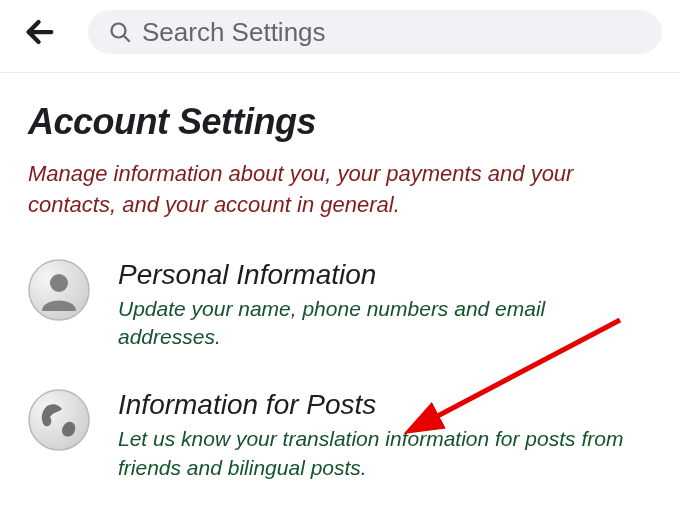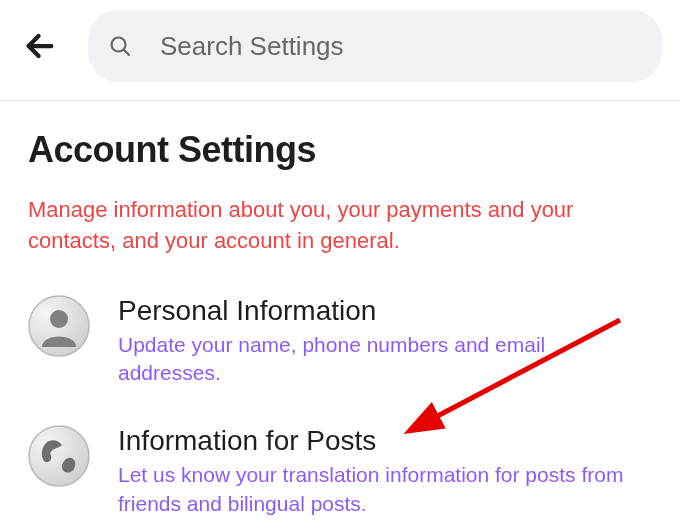--- a/index.html
+++ b/index.html
@@ -24,52 +24,53 @@
       display: flex;
       align-items: center;
       justify-content: center;
       cursor: pointer;
       flex-shrink: 0;
     }
     .search-bar {
       flex: 1;
       background: #f0f2f5;
       border-radius: 30px;
-      height: 72px;
+      height: 44px;
       display: flex;
       align-items: center;
       padding: 0 20px;
-      gap: 28px;
+      gap: 10px;
     }
     .search-icon {
       color: #65676b;
       flex-shrink: 0;
     }
     .search-input {
       border: none;
       background: transparent;
       outline: none;
       font-size: 26px;
       color: #65676b;
       flex: 1;
     }
     .search-input::placeholder { color: #65676b; }
     .content {
       padding: 28px 28px 0 28px;
+      font-style: italic;
     }
     .page-title {
       font-size: 36px;
       font-weight: 700;
       color: #1c1e21;
       letter-spacing: -0.5px;
     }
     .page-subtitle {
       font-size: 22px;
-      color: #ef4444;
-      margin-top: 24px;
+      color: #7f1d1d;
+      margin-top: 16px;
       line-height: 1.4;
     }
     .item {
       display: flex;
       align-items: flex-start;
       gap: 28px;
       margin-top: 38px;
       cursor: pointer;
     }
     .item-icon {
@@ -82,21 +83,21 @@
       justify-content: center;
     }
     .item-text { flex: 1; }
     .item-title {
       font-size: 28px;
       font-weight: 400;
       color: #1c1e21;
     }
     .item-subtitle {
       font-size: 21px;
-      color: #8b5cf6;
+      color: #14532d;
       margin-top: 4px;
       line-height: 1.35;
     }
     .annotation-arrow {
       position: absolute;
       pointer-events: none;
     }
   </style>
 </head>
 <body>

